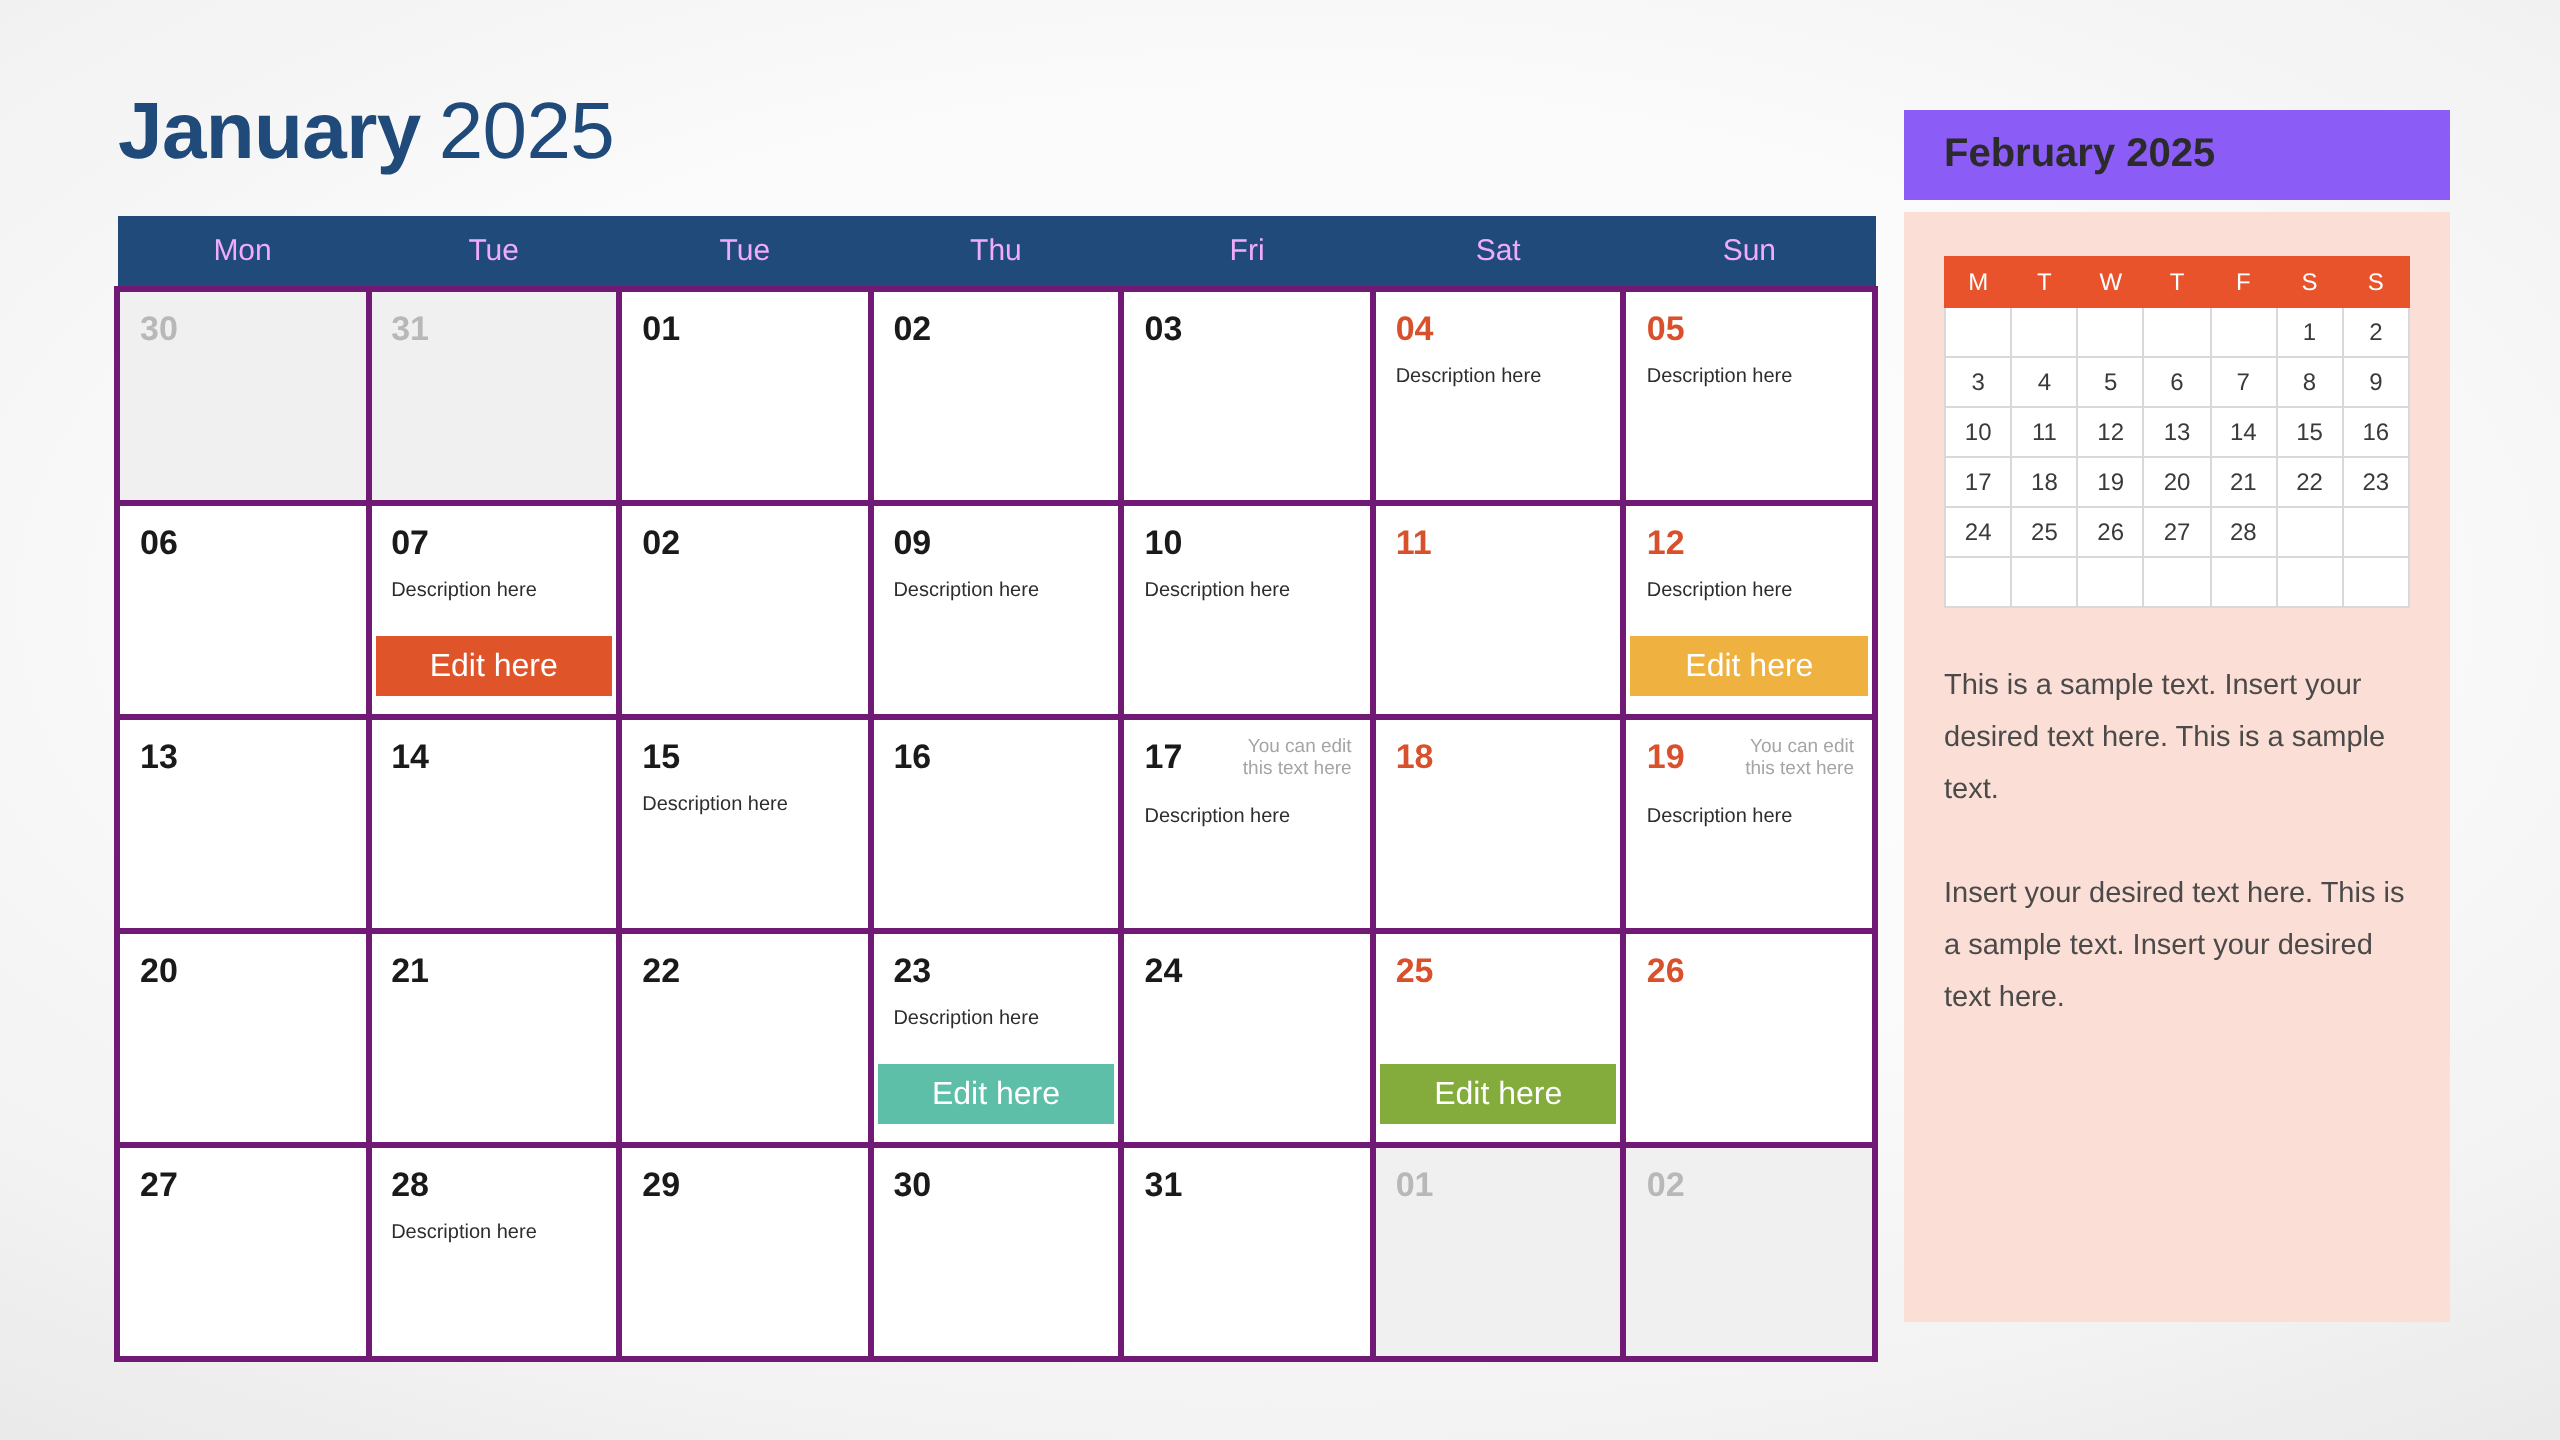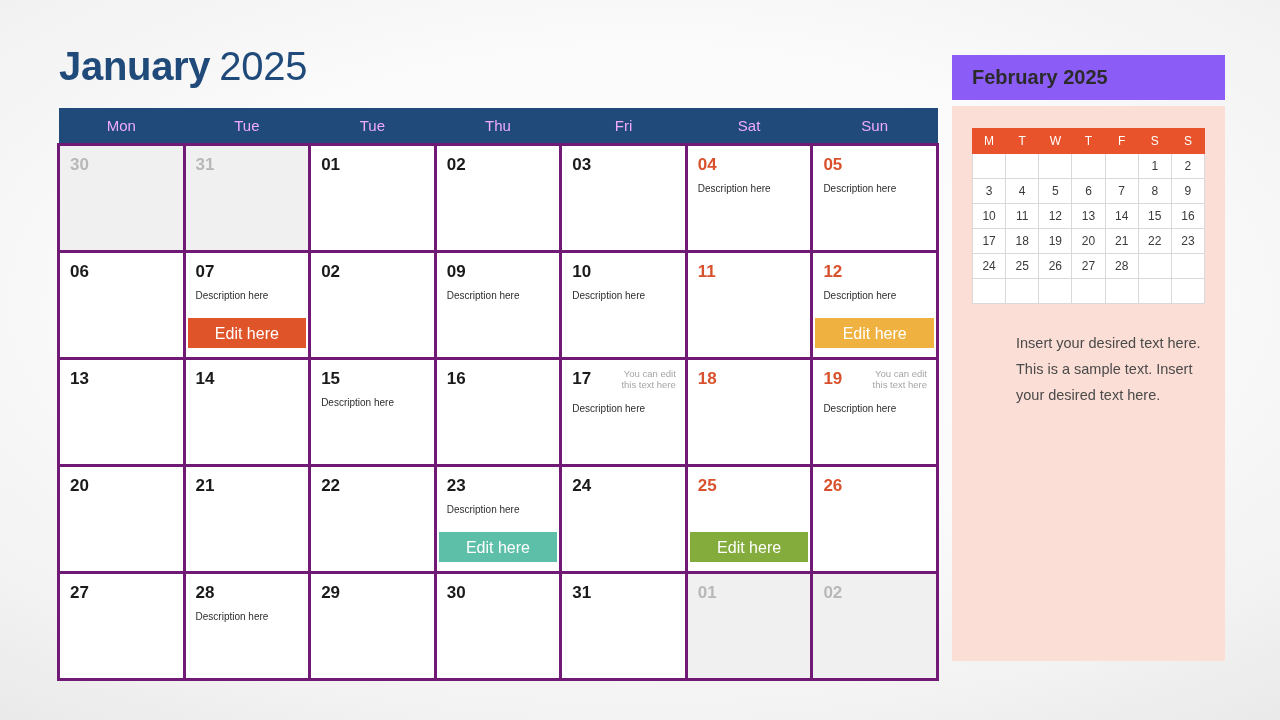--- a/index.html
+++ b/index.html
@@ -163,21 +163,21 @@
     background: #ffffff;
   }
 
   .side-text {
     font-size: 14.5px;
     line-height: 26px;
     color: #4a4a4a;
     margin: 0;
   }
   .side-text.first { margin-top: 26px; }
-  .side-text.second { margin-top: 26px; margin-left: 44px; }
+  .side-text.second { margin-top: 26px; }
 </style>
 </head>
 <body>
 
 <div id="main-calendar">
 
   <h1 id="page-title">
     <span class="m-name">January</span><span class="m-year">2025</span>
   </h1>
 
@@ -381,15 +381,16 @@
             <td></td>
             <td></td>
             <td></td>
             <td></td>
             <td></td>
             <td></td>
           </tr>
         </tbody>
     </table>
 
+    <p class="side-text first">This is a sample text. Insert your desired text here. This is a sample text.</p>
     <p class="side-text second">Insert your desired text here. This is a sample text. Insert your desired text here.</p>
   </div>
 </div>
 
 </body></html>

